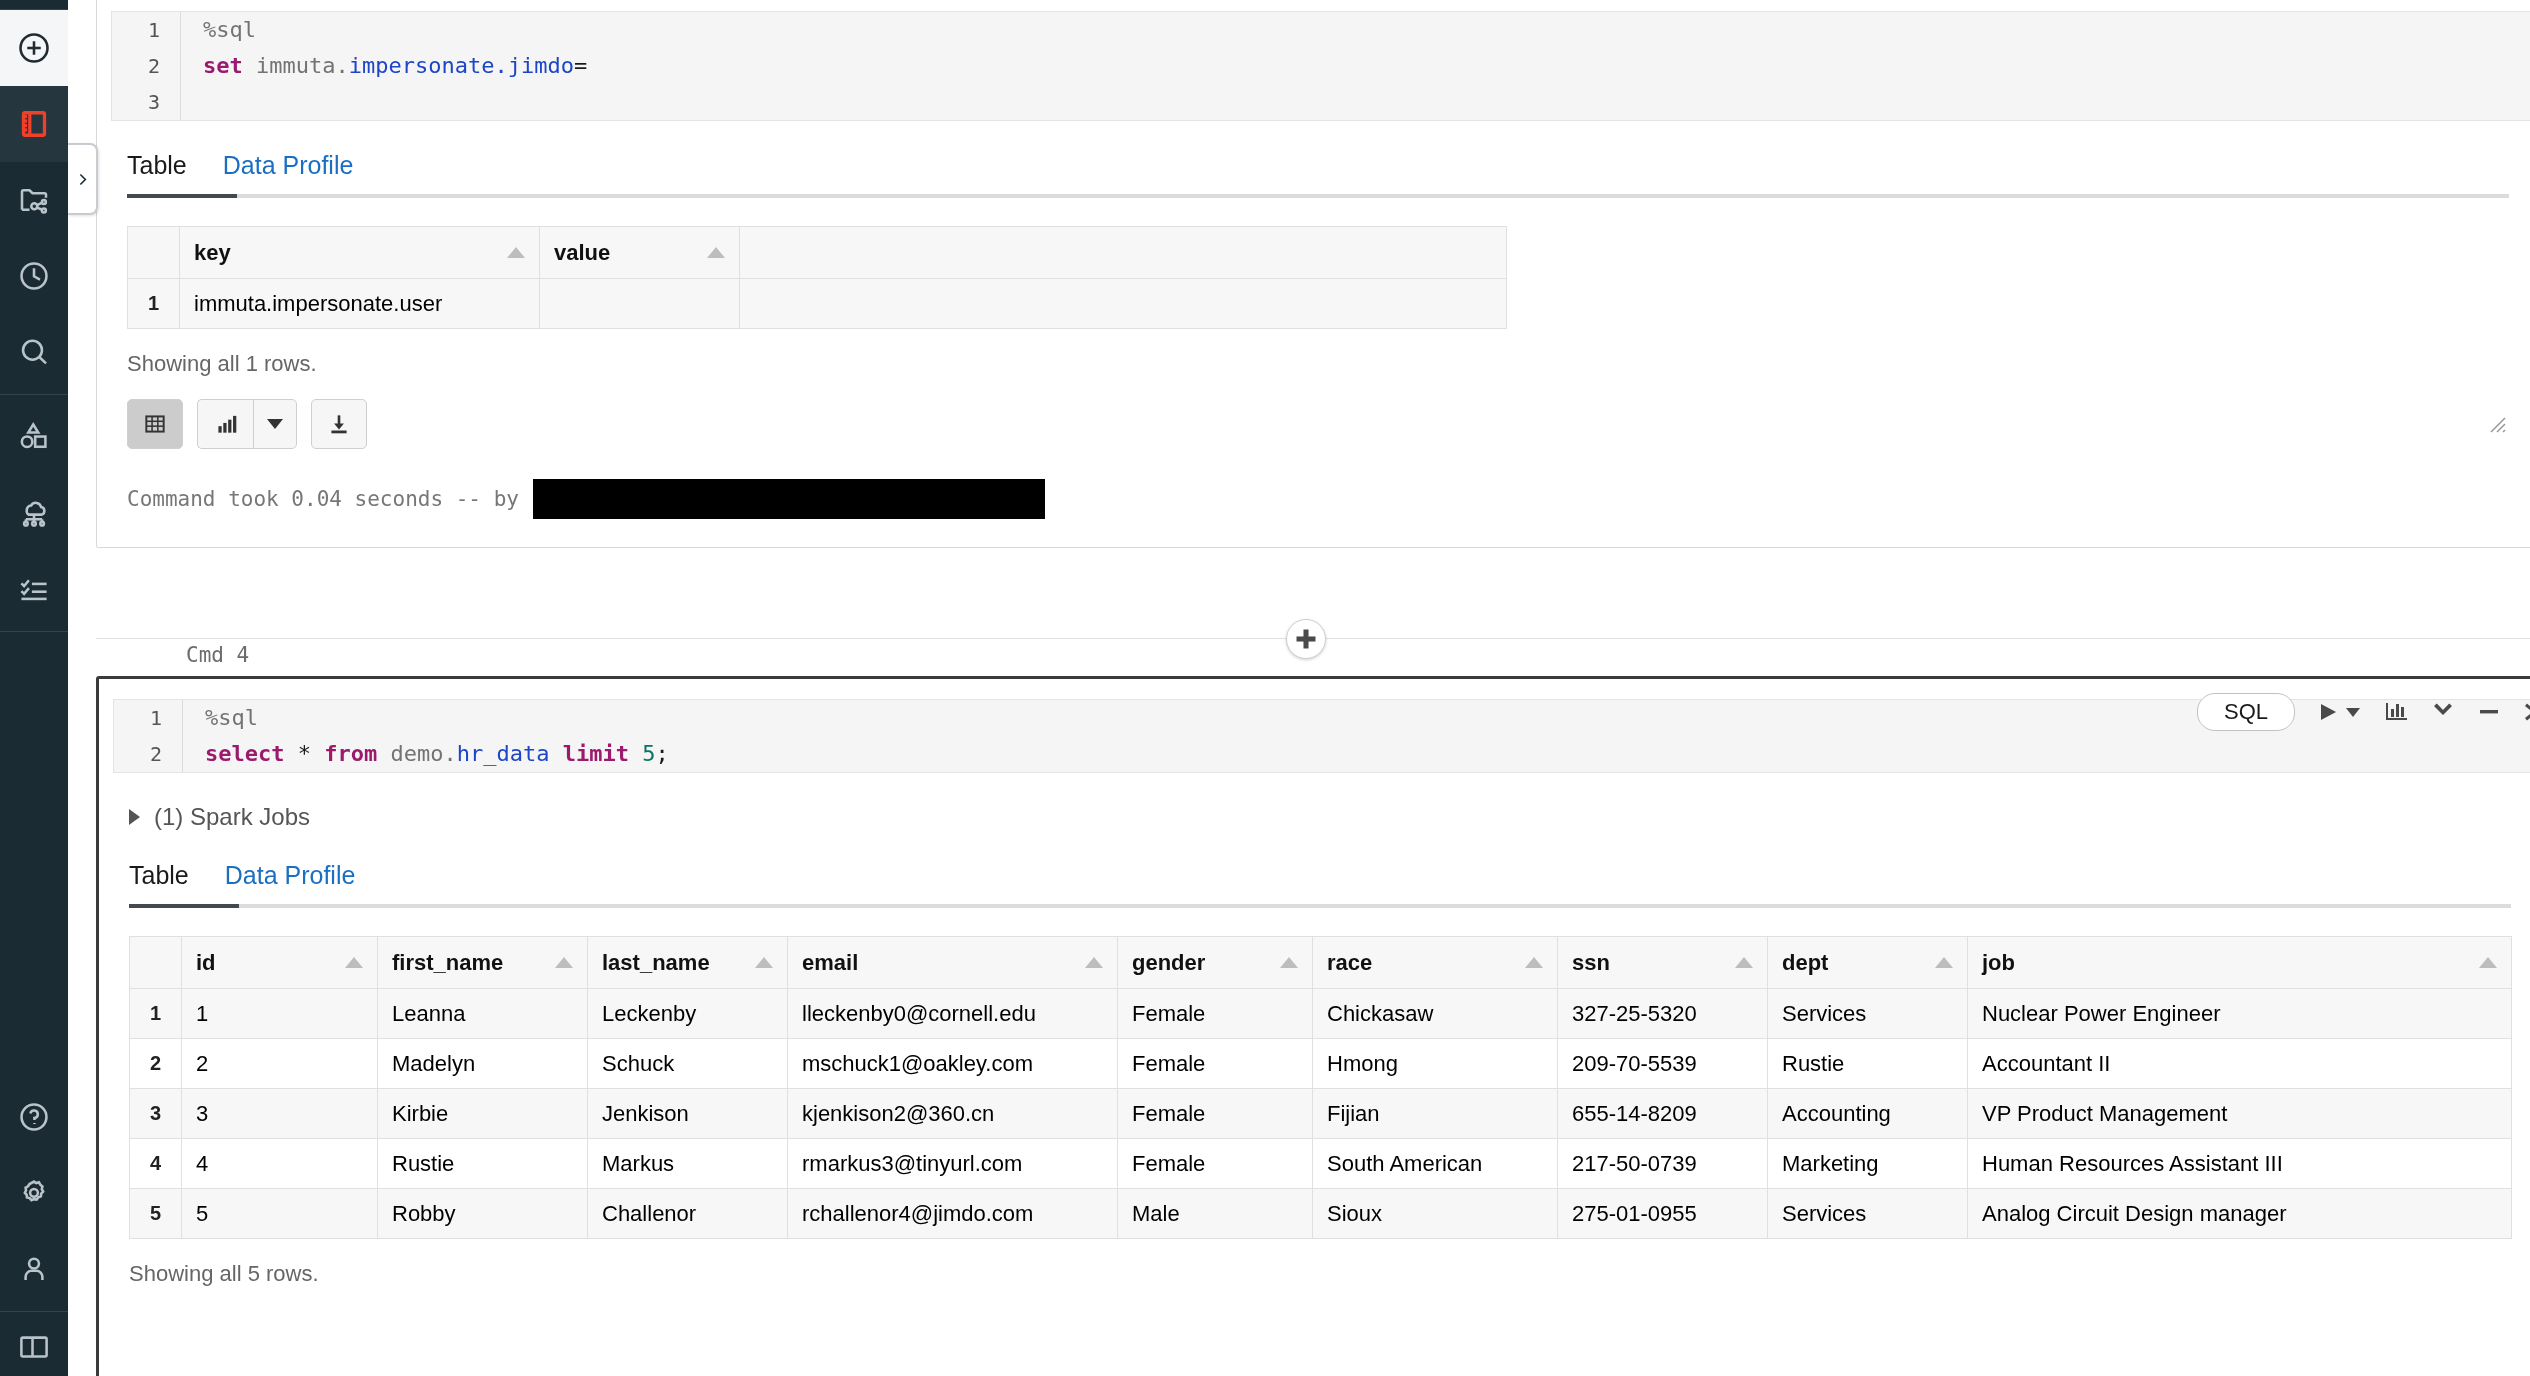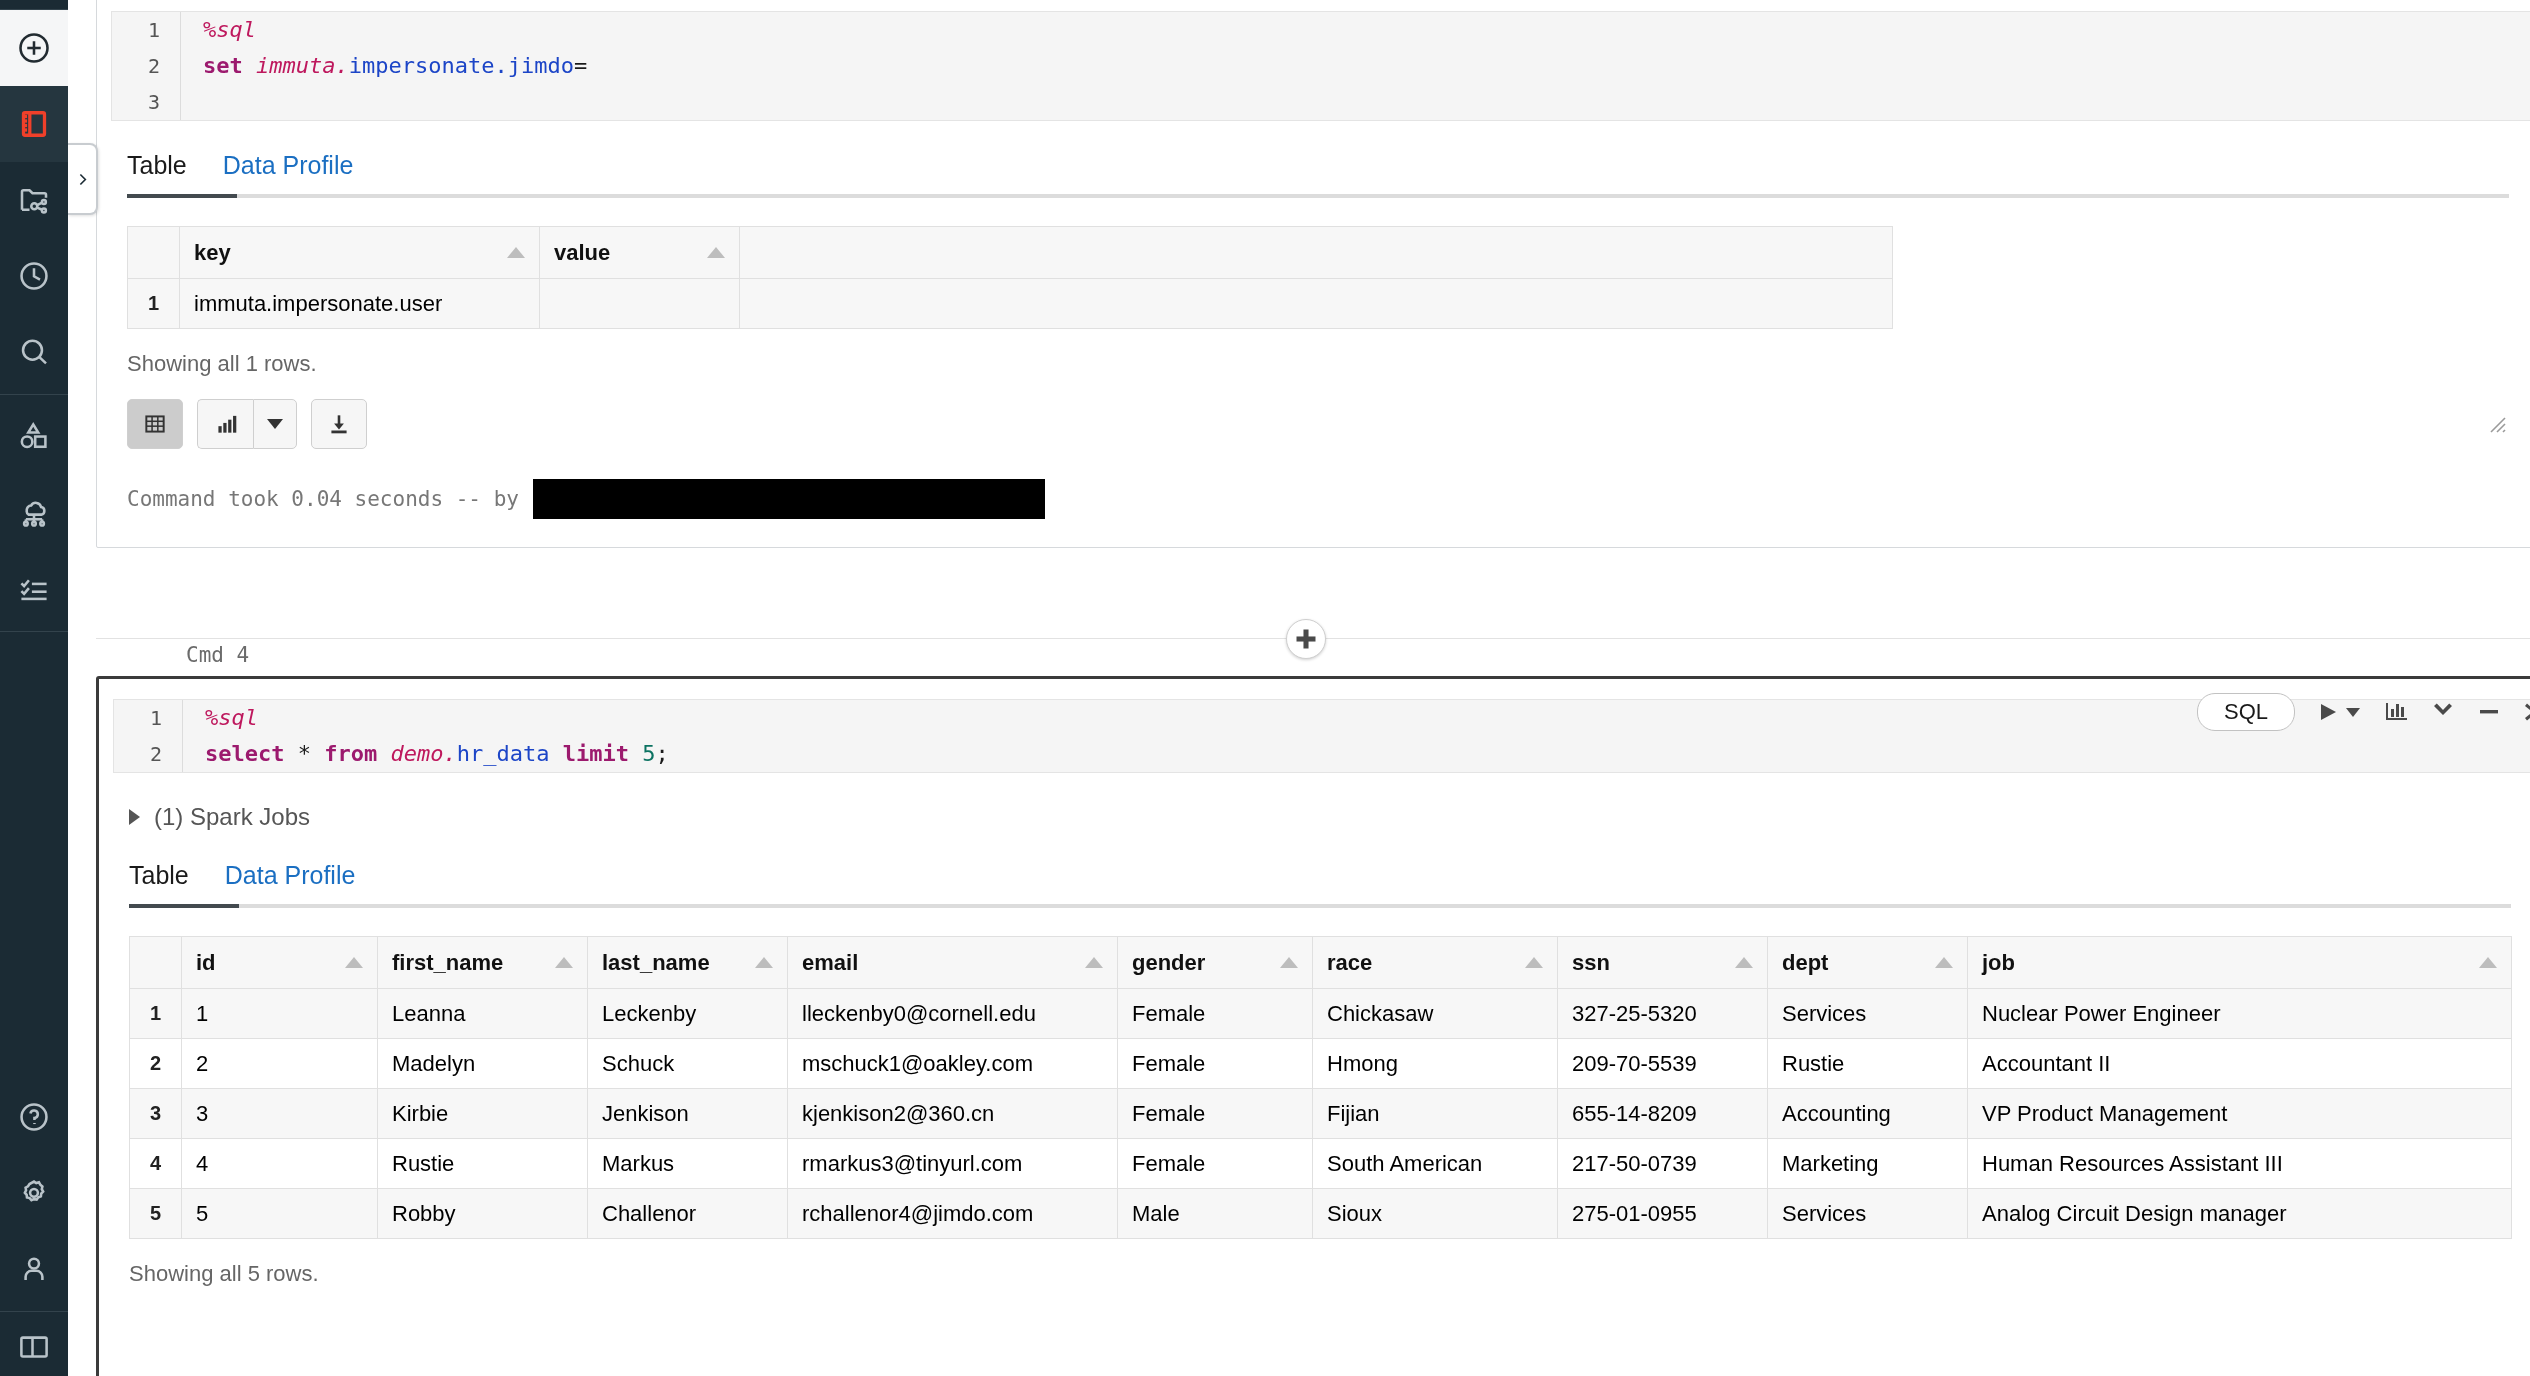--- a/index.html
+++ b/index.html
@@ -83,21 +83,21 @@
     height: 36px;
     font-family: "DejaVu Sans Mono", monospace;
     font-size: 22px;
   }
   .ln {
     width: 48px; text-align: right; color: #555; padding-right: 20px;
     flex: 0 0 68px; font-size: 20px;
   }
   .code-txt { padding-left: 22px; border-left: 1px solid #dcdcdc; flex: 1 1 auto; height: 36px; line-height: 36px; white-space: pre; }
   .k-kw { color: #9c1a6e; font-weight: bold; }
-  .k-id { color: #be185d; font-style: italic; }
+  .k-id { color: #737373; }
   .k-blue { color: #1c45c7; }
   .k-num { color: #0b7261; }
   .k-op { color: #1a1a1a; }
 
   
   .tabs { display: flex; align-items: flex-end; margin: 30px 0 0 30px; gap: 36px; position: relative; }
   .tab {
     font-size: 25px; color: #1a1a1a; padding-bottom: 14px;
   }
   .tab.link { color: #1b6fc2; }
@@ -361,21 +361,21 @@
       </div>
 
       <div class="tabs">
         <div class="tab">Table</div>
         <div class="tab link">Data Profile</div>
       </div>
       <div class="tabs-underline" style="width:2382px">
         <div class="active-bar"></div>
       </div>
 
-      <table class="res-table" style="width:1766px">
+      <table class="res-table" style="width:1380px">
         <thead>
           <tr>
             <th class="idxh"></th>
             <th style="width:360px">
               <div class="th-in">
                 <span>key</span>
                 <span class="sort-tri"></span>
               </div>
             </th>
             <th style="width:200px">

